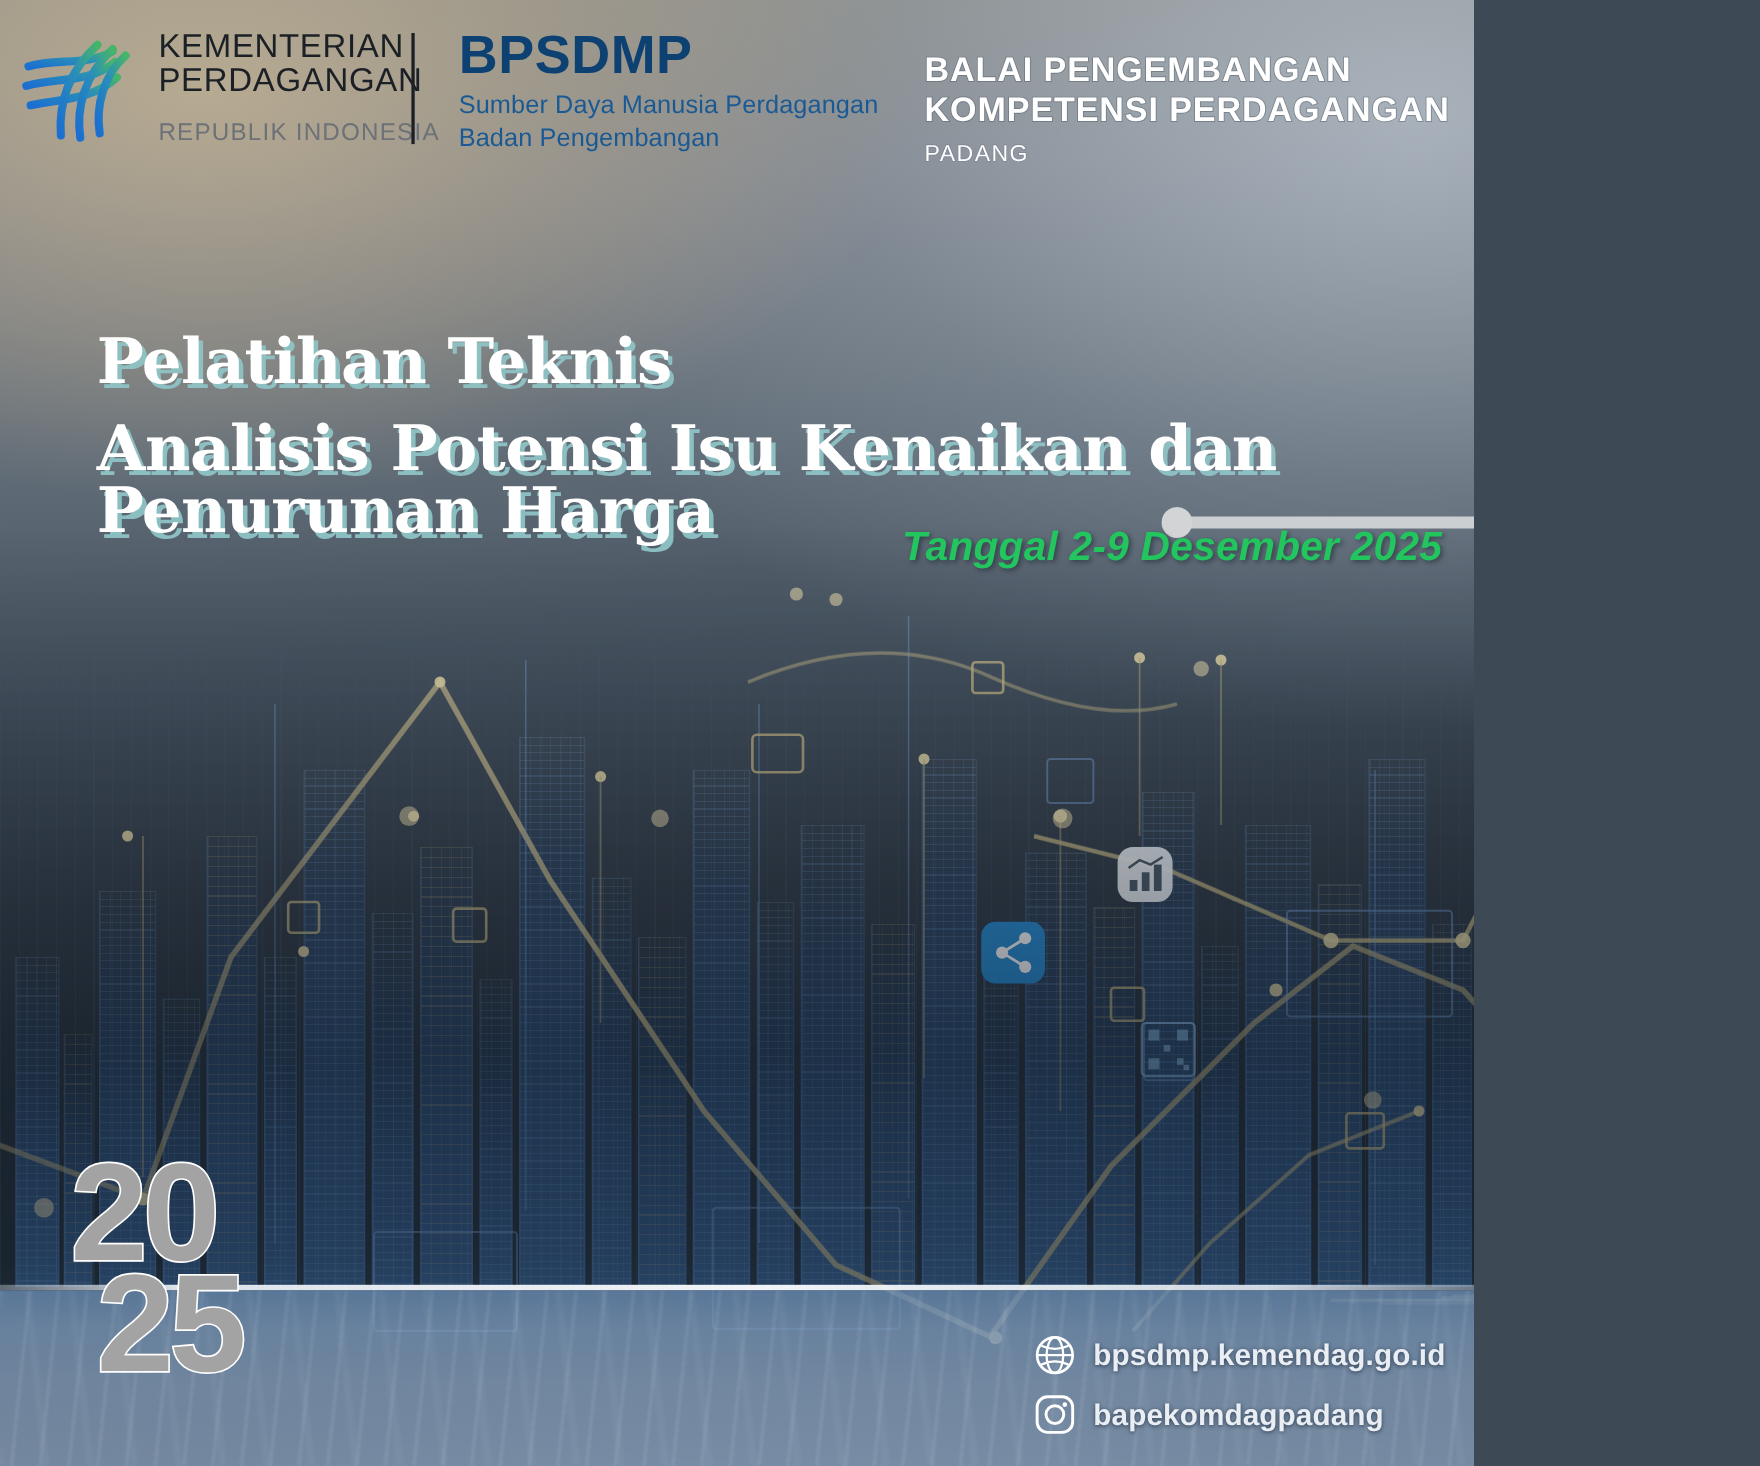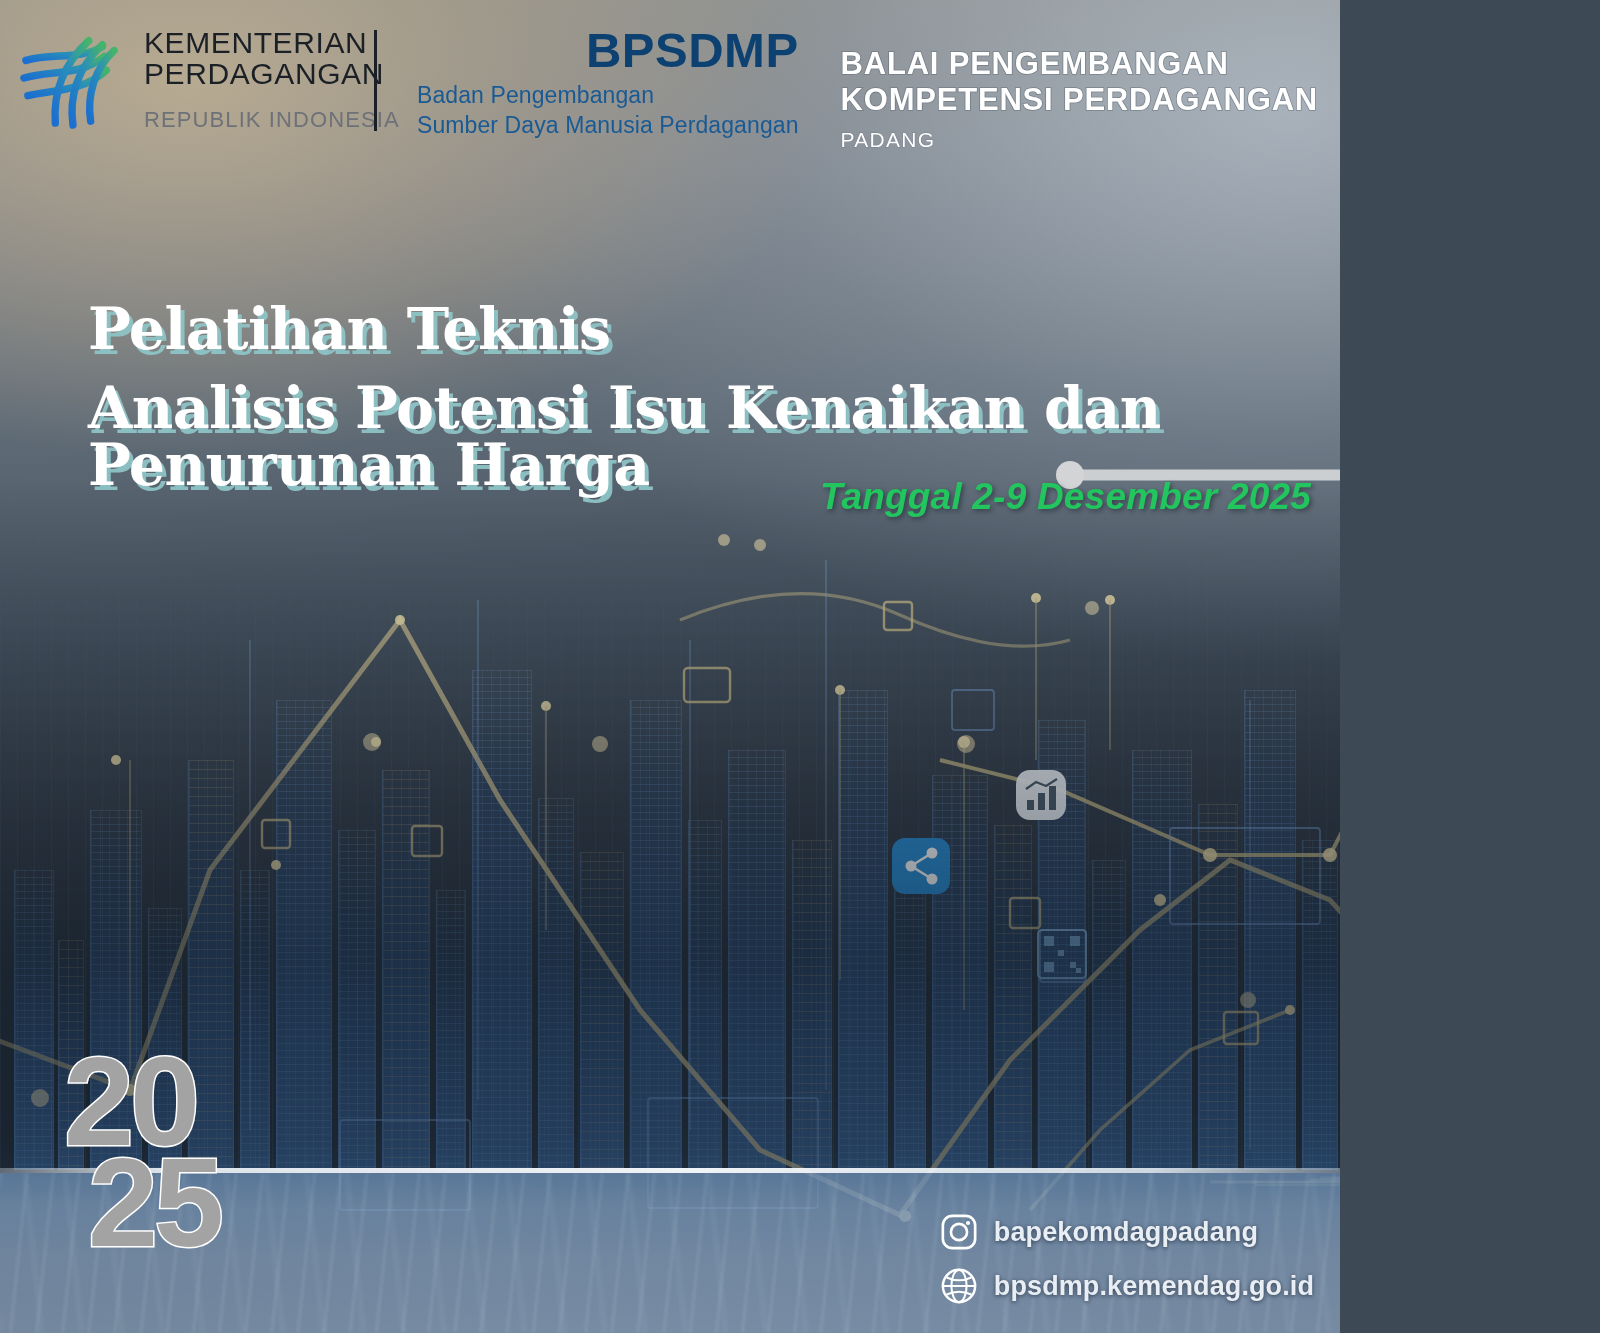--- a/index.html
+++ b/index.html
@@ -107,21 +107,21 @@
     font-size:22px; letter-spacing:1.1px; color:#6d7178; margin-top:20px;
   }
 
   .divider-v {
     position:absolute; left:374px; top:30px;
     width:3px; height:101px; background:#1b2026;
   }
 
   .bpsdmp-block { position:absolute; left:417px; top:26px; }
   .bpsdmp-title {
-    font-size:49px; font-weight:bold; color:#0d4172; letter-spacing:0.5px; line-height:1.0;text-align:right;
+    font-size:49px; font-weight:bold; color:#0d4172; letter-spacing:0.5px; line-height:1.0;
   }
   .bpsdmp-sub {
     font-size:23px; color:#1a5a94; line-height:1.32; margin-top:5px; letter-spacing:0.1px;
   }
 
   .balai-block { position:absolute; right:22px; top:46px; text-align:left; }
   .balai-l1, .balai-l2 {
     font-size:31px; font-weight:bold; color:#ffffff; letter-spacing:0.8px; line-height:1.16;
     -webkit-text-stroke:1.6px rgba(90,100,112,0.55);
     paint-order:stroke fill;
@@ -380,22 +380,22 @@
         <div class="l2">PERDAGANGAN</div>
         <div class="l3">REPUBLIK INDONESIA</div>
       </div>
     </div>
 
     <div class="divider-v"></div>
 
     <div class="bpsdmp-block">
       <div class="bpsdmp-title">BPSDMP</div>
       <div class="bpsdmp-sub">
+        <div>Sumber Daya Manusia Perdagangan</div>
         <div>Badan Pengembangan</div>
-        <div>Sumber Daya Manusia Perdagangan</div>
       </div>
     </div>
 
     <div class="balai-block">
       <div class="balai-l1">BALAI PENGEMBANGAN</div>
       <div class="balai-l2">KOMPETENSI PERDAGANGAN</div>
       <div class="balai-city">PADANG</div>
     </div>
   </div>
 
@@ -405,33 +405,33 @@
   </div>
 
   <div class="date-line">Tanggal 2-9 Desember 2025</div>
 
   <div class="year-block">
     <div class="y1">20</div>
     <div class="y2">25</div>
   </div>
 
   <div class="contacts">
-    <div class="contact-row">
-      <svg class="ico" viewBox="0 0 40 40">
-        <rect x="3" y="3" width="34" height="34" rx="10" fill="none" stroke="#ffffff" stroke-width="2.8"></rect>
-        <circle cx="20" cy="20" r="8.5" fill="none" stroke="#ffffff" stroke-width="2.8"></circle>
-        <circle cx="29.5" cy="10.5" r="2.2" fill="#ffffff"></circle>
-      </svg>
-      <div class="txt">bapekomdagpadang</div>
-    </div>
     <div class="contact-row">
       <svg class="ico" viewBox="0 0 40 40">
         <circle cx="20" cy="20" r="17" fill="none" stroke="#ffffff" stroke-width="2.6"></circle>
         <ellipse cx="20" cy="20" rx="8" ry="17" fill="none" stroke="#ffffff" stroke-width="2.2"></ellipse>
         <line x1="3" y1="20" x2="37" y2="20" stroke="#ffffff" stroke-width="2.2"></line>
         <path d="M7 11 Q 20 17, 33 11" fill="none" stroke="#ffffff" stroke-width="2.2"></path>
         <path d="M7 29 Q 20 23, 33 29" fill="none" stroke="#ffffff" stroke-width="2.2"></path>
       </svg>
       <div class="txt">bpsdmp.kemendag.go.id</div>
     </div>
+    <div class="contact-row">
+      <svg class="ico" viewBox="0 0 40 40">
+        <rect x="3" y="3" width="34" height="34" rx="10" fill="none" stroke="#ffffff" stroke-width="2.8"></rect>
+        <circle cx="20" cy="20" r="8.5" fill="none" stroke="#ffffff" stroke-width="2.8"></circle>
+        <circle cx="29.5" cy="10.5" r="2.2" fill="#ffffff"></circle>
+      </svg>
+      <div class="txt">bapekomdagpadang</div>
+    </div>
   </div>
 
 </div>
 
 </body></html>

